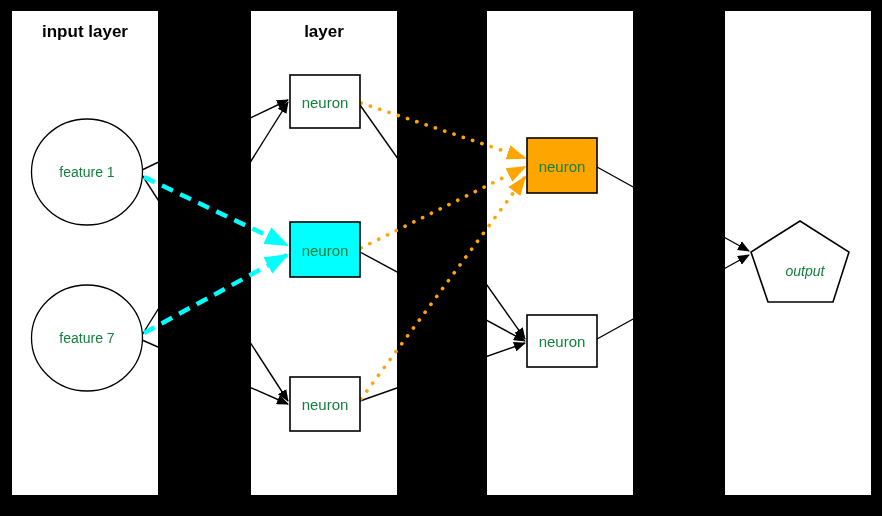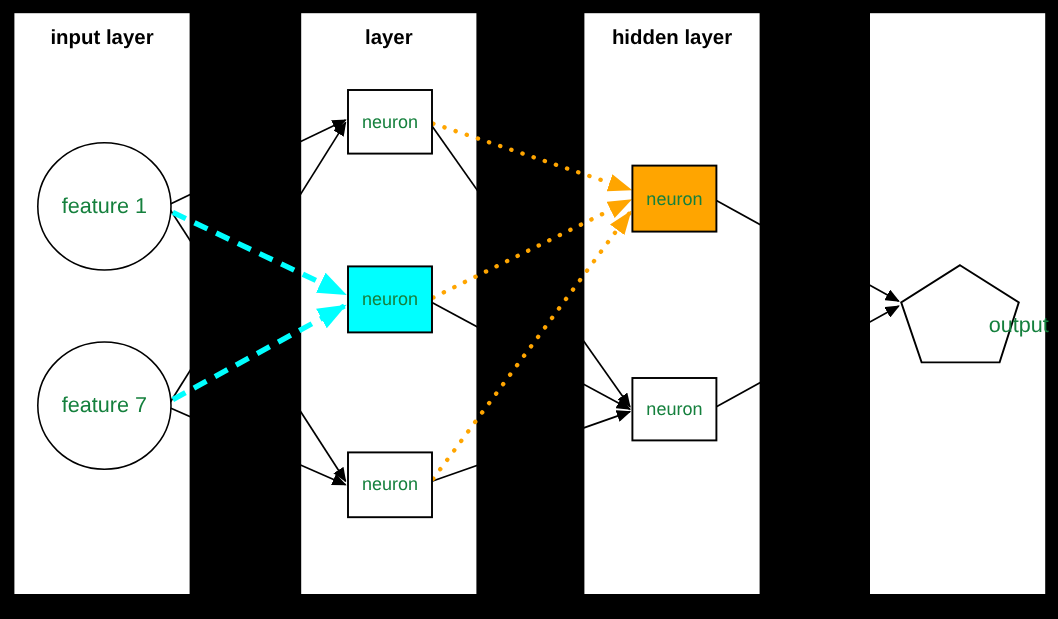--- a/index.html
+++ b/index.html
@@ -9,21 +9,21 @@
   }
   .stage svg{position:absolute;left:0;top:0;}
   .layer-title{
     position:absolute;top:21px;width:146px;text-align:center;
     font-weight:bold;font-size:17px;line-height:21px;color:#000;
   }
   .node-label{
     position:absolute;transform:translate(-50%,-50%);
     color:#15803d;white-space:nowrap;font-size:15px;
   }
-  .node-label.small{font-size:18px;}
+  .node-label.small{font-size:14px;}
   .panel{fill:#fff;}
   .node-shape{stroke:#000;stroke-width:1.6;}
   .node-circle{stroke:#000;stroke-width:1.3;fill:#fff;}
   .e-black{stroke:#000;stroke-width:1.4;fill:none;}
   .e-cyan{stroke-width:4.5;stroke-dasharray:12 8;fill:none;}
   .e-orange{stroke-width:3.6;stroke-dasharray:0.2 9.6;stroke-linecap:round;fill:none;}
 </style>
 </head>
 <body>
 
@@ -76,26 +76,25 @@
     <polygon class="node-shape" points="800,221 849,252 833,302 768,302 751,252" fill="#ffffff"></polygon>
   </svg>
 
   <div class="layer-title" style="left:12px;">input layer</div>
 
   <div class="layer-title" style="left:251px;">
     <div>layer</div>
   </div>
 
   <div class="layer-title" style="left:487px;">
-    <div>hidden layer</div>
   </div>
 
 
   <div class="node-label small" style="left:87px;top:172px;">feature 1</div>
   <div class="node-label small" style="left:87px;top:338px;">feature 7</div>
   <div class="node-label" style="left:325px;top:102px;">neuron</div>
   <div class="node-label" style="left:325px;top:250px;">neuron</div>
   <div class="node-label" style="left:325px;top:404px;">neuron</div>
   <div class="node-label" style="left:562px;top:166px;">neuron</div>
   <div class="node-label" style="left:562px;top:341px;">neuron</div>
-  <div class="node-label small" style="left:849px;top:271px;">output</div>
+  <div class="node-label small" style="left:805px;top:271px;font-style:italic;">output</div>
 
 </div>
 
 </body></html>

